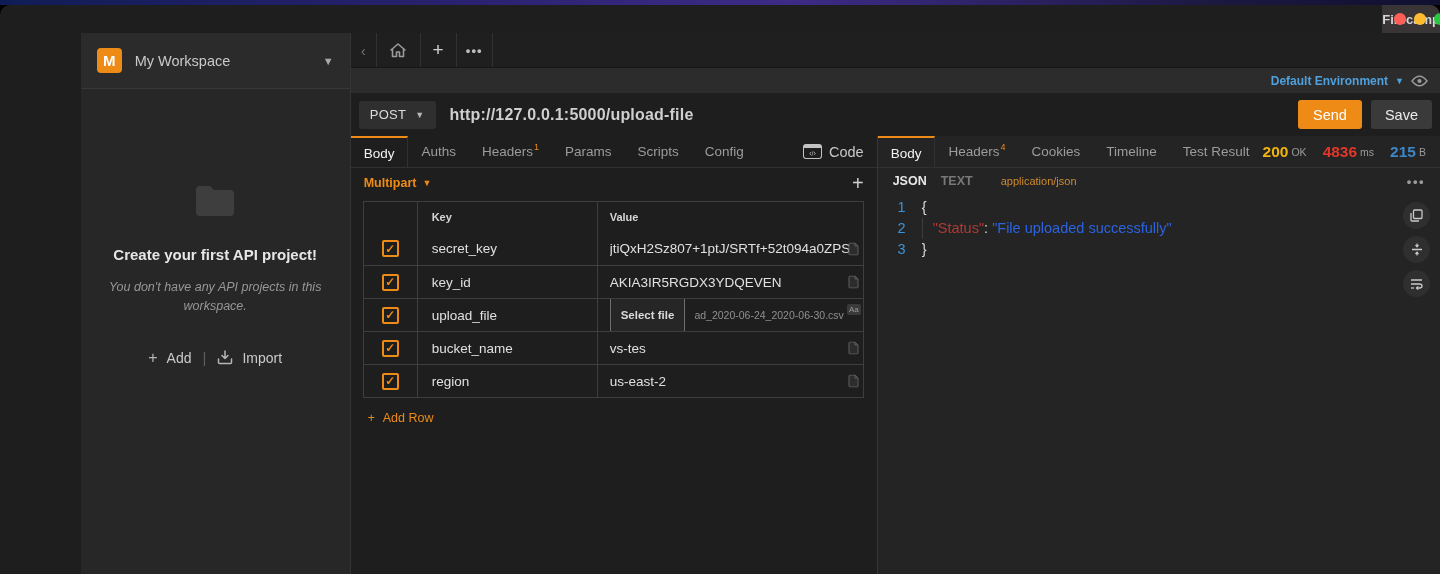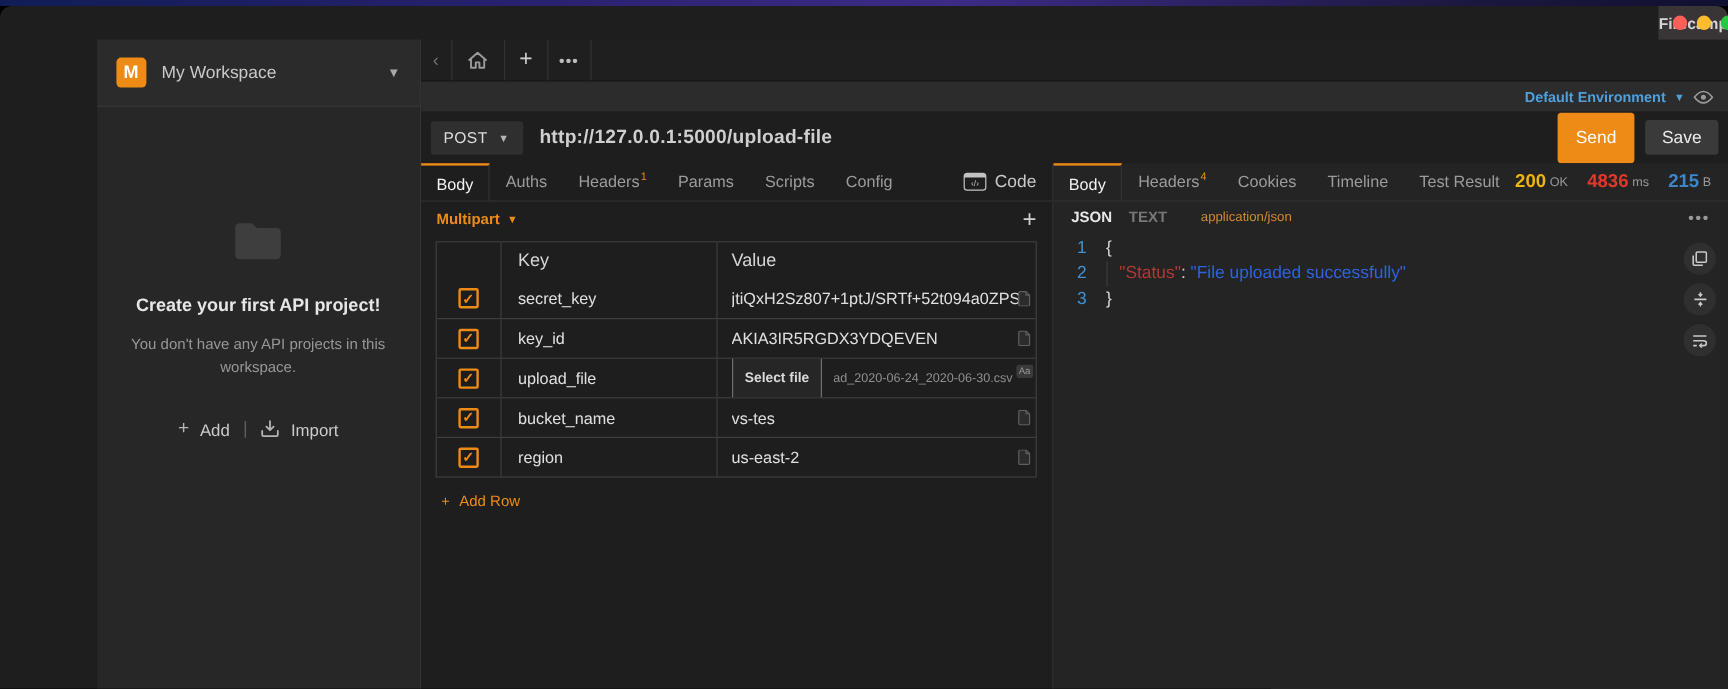--- a/index.html
+++ b/index.html
@@ -24,21 +24,21 @@
   .sidebar{ width:270px; flex:none; background:#272727; border-right:1px solid #343434; display:flex; flex-direction:column; }
   .ws-header{ height:56px; flex:none; background:#2b2b2b; border-bottom:1px solid #383838;
               display:flex; align-items:center; padding:0 16px; gap:13px; }
   .ws-avatar{ width:25px; height:25px; border-radius:4px; background:var(--accent); color:#fff;
               font-weight:bold; font-size:15px; display:flex; align-items:center; justify-content:center; }
   .ws-name{ color:#c9c9c9; font-size:14.5px; }
   .ws-chevron{ margin-left:auto; color:#a8a8a8; font-size:11px; }
   .empty{ margin-top:95px; text-align:center; padding:0 28px; }
   .folder-wrap{ margin-bottom:28px; }
   .empty-title{ color:#e6e6e6; font-size:15px; font-weight:600; margin-bottom:15px; }
-  .empty-sub{ color:#979797; font-size:12.5px; line-height:1.55; }
+  .empty-sub{ color:#979797; font-size:12.5px; line-height:1.55;font-style:italic; }
   .empty-actions{ margin-top:32px; display:flex; align-items:center; justify-content:center; gap:9px;
                   color:#cbcbcb; font-size:14px; }
   .empty-actions .plus-glyph{ font-size:16px; color:#b5b5b5; }
   .empty-actions .divider{ color:#5d5d5d; font-size:15px; margin:0 2px; }
   
   .main{ flex:1; display:flex; flex-direction:column; min-width:0; }
   
   .tabbar{ height:35px; flex:none; background:#1f1f1f; display:flex; align-items:stretch; border-bottom:1px solid #161616; }
   .tb-cell{ display:flex; align-items:center; justify-content:center; border-right:1px solid #323232; }
   .tb-back{ width:26px; color:#757575; font-size:15px; }
@@ -56,21 +56,21 @@
            justify-content:flex-end; padding:0 12px; gap:7px; }
   .env-label{ color:var(--envblue); font-size:12px; font-weight:bold; }
   .env-chevron{ color:var(--envblue); font-size:9px; }
   
   .urlrow{ height:43px; flex:none; background:#1e1e1e; display:flex; align-items:center; padding:0 8px; }
   .method-select{ background:#2f2f2f; border-radius:3px; height:28px; padding:0 11px; display:flex;
                   align-items:center; gap:9px; color:#dcdcdc; font-size:13px; letter-spacing:.3px; }
   .method-select .chev{ color:#b5b5b5; font-size:9px; }
   .url-text{ flex:1; margin-left:14px; color:#cfcfcf; font-size:16px; font-weight:600; letter-spacing:.2px;
              white-space:nowrap; overflow:hidden; }
-  .send-btn{ background:var(--accent); color:#fff; border:none; height:42px; padding:0 15px;
+  .send-btn{ background:var(--accent); color:#fff; border:none; height:29px; padding:0 15px;
              border-radius:3px; font-size:14.5px; font-family:inherit; margin-right:9px; }
   .save-btn{ background:#3a3a3a; color:#ececec; border:none; height:29px; padding:0 14px;
              border-radius:3px; font-size:14.5px; font-family:inherit; }
   
   .panels{ flex:1; display:flex; min-height:0; }
   .req-panel{ width:527px; flex:none; background:#1e1e1e; border-right:1px solid #383838;
               display:flex; flex-direction:column; }
   .res-panel{ flex:1; background:#242424; display:flex; flex-direction:column; min-width:0; }
   .ptabs{ height:32px; flex:none; display:flex; align-items:stretch; border-bottom:1px solid #313131; }
   .ptab{ padding:0 13px; display:flex; align-items:center; color:#9c9c9c; font-size:13.5px; white-space:nowrap; }
@@ -93,21 +93,21 @@
   .multipart-label .chev{ font-size:9px; }
   .row-plus{ margin-left:auto; color:#d0d0d0; font-size:20px; font-weight:300; }
   
   .kv-table{ margin:3px 14px 0 12px; width:501px; border:1px solid #3e3e3e; }
   .trow{ display:flex; align-items:stretch; height:33px; }
   .trow + .trow{ border-top:1px solid #3e3e3e; }
   .trow.thead{ height:30px; }
   .c-check{ width:54px; flex:none; border-right:1px solid #3e3e3e; display:flex; align-items:center; justify-content:center; }
   .c-key{ width:180px; flex:none; border-right:1px solid #3e3e3e; display:flex; align-items:center; padding-left:14px; }
   .c-val{ flex:1; display:flex; align-items:center; padding-left:12px; position:relative; overflow:hidden; min-width:0; }
-  .thead .c-key,.thead .c-val{ color:#d5d5d5; font-size:15px; font-weight:normal; }
+  .thead .c-key,.thead .c-val{ color:#d5d5d5; font-size:11px; font-weight:bold; }
   .key-text,.val-text{ color:#e0e0e0; font-size:13.5px; white-space:nowrap; }
   .val-text{ overflow:hidden; }
   .checkbox{ width:17px; height:17px; border:2px solid var(--accent); border-radius:2px; background:#1d1d1d;
              color:var(--accent); font-size:12px; font-weight:bold; display:flex; align-items:center; justify-content:center; }
   .cell-icon{ position:absolute; right:4px; top:50%; transform:translateY(-50%); display:flex; }
   .aa-icon{ position:absolute; right:2px; top:5px; background:#3a3a3a; color:#9a9a9a; font-size:8px;
             border-radius:2px; padding:1px 2px; }
   .select-file-btn{ border:1px solid #6e6e6e; border-radius:3px; background:#262626; color:#dadada;
                     font-weight:bold; font-size:11.5px; font-family:inherit; padding:16px 10px; margin-right:9px; flex:none; }
   .file-name{ color:#8f8f8f; font-size:10.5px; line-height:1.35; width:152px; }

